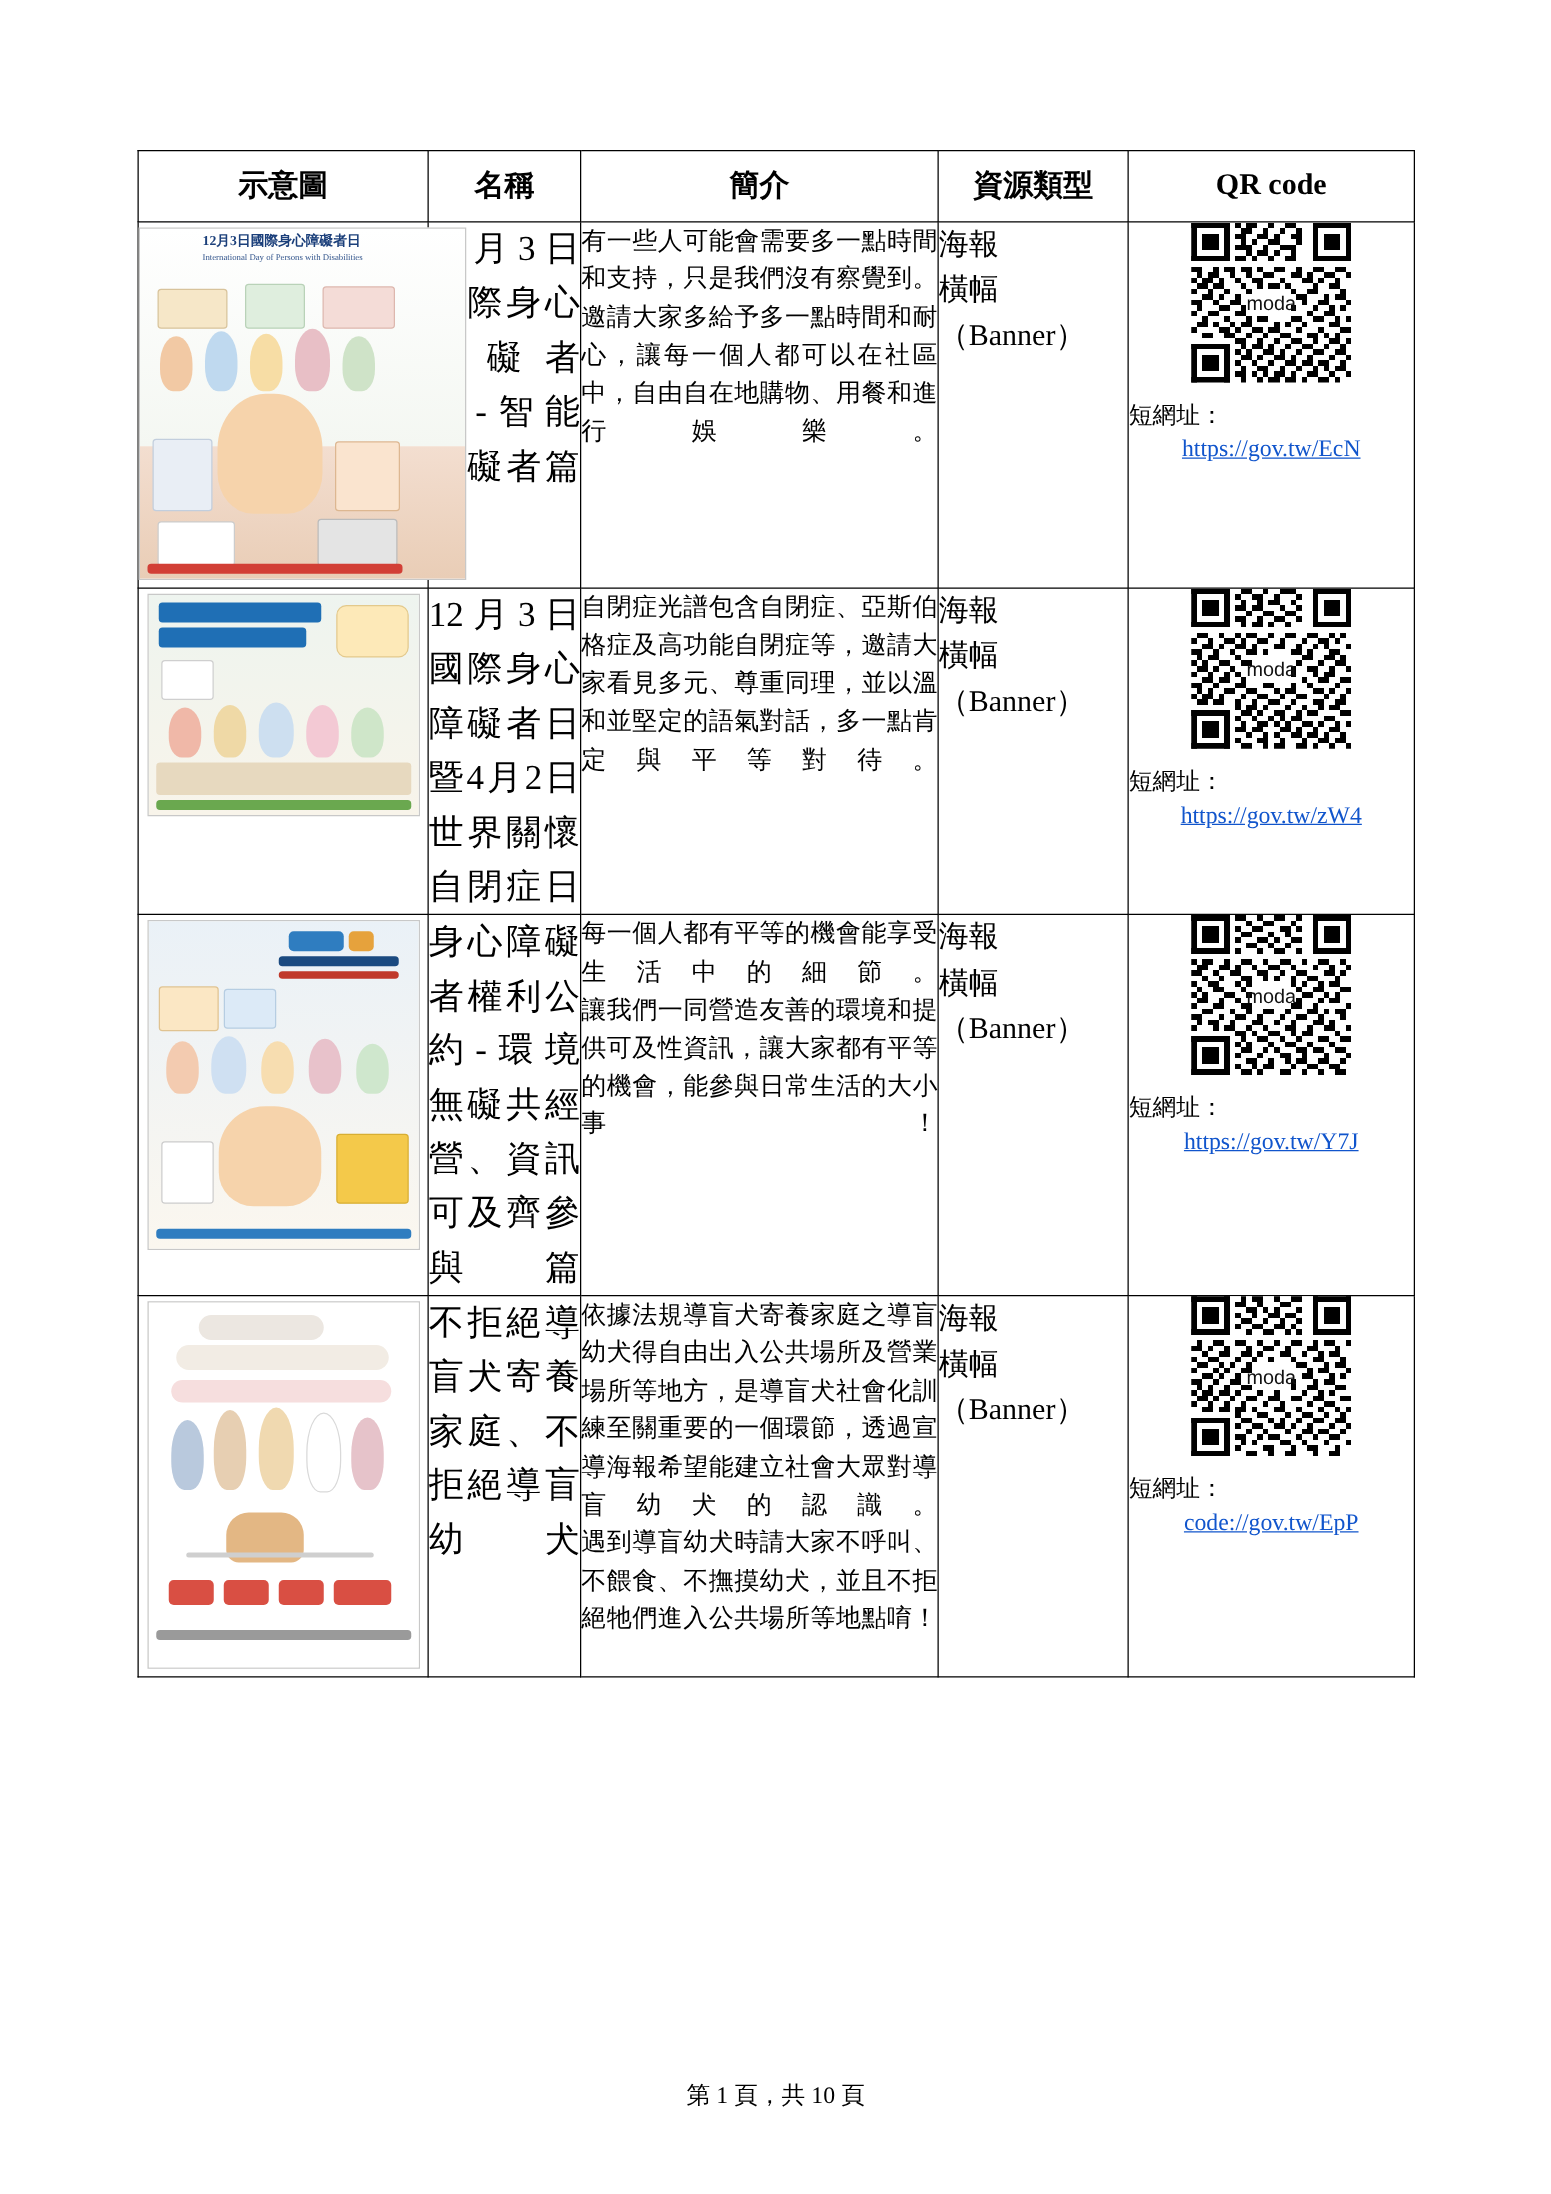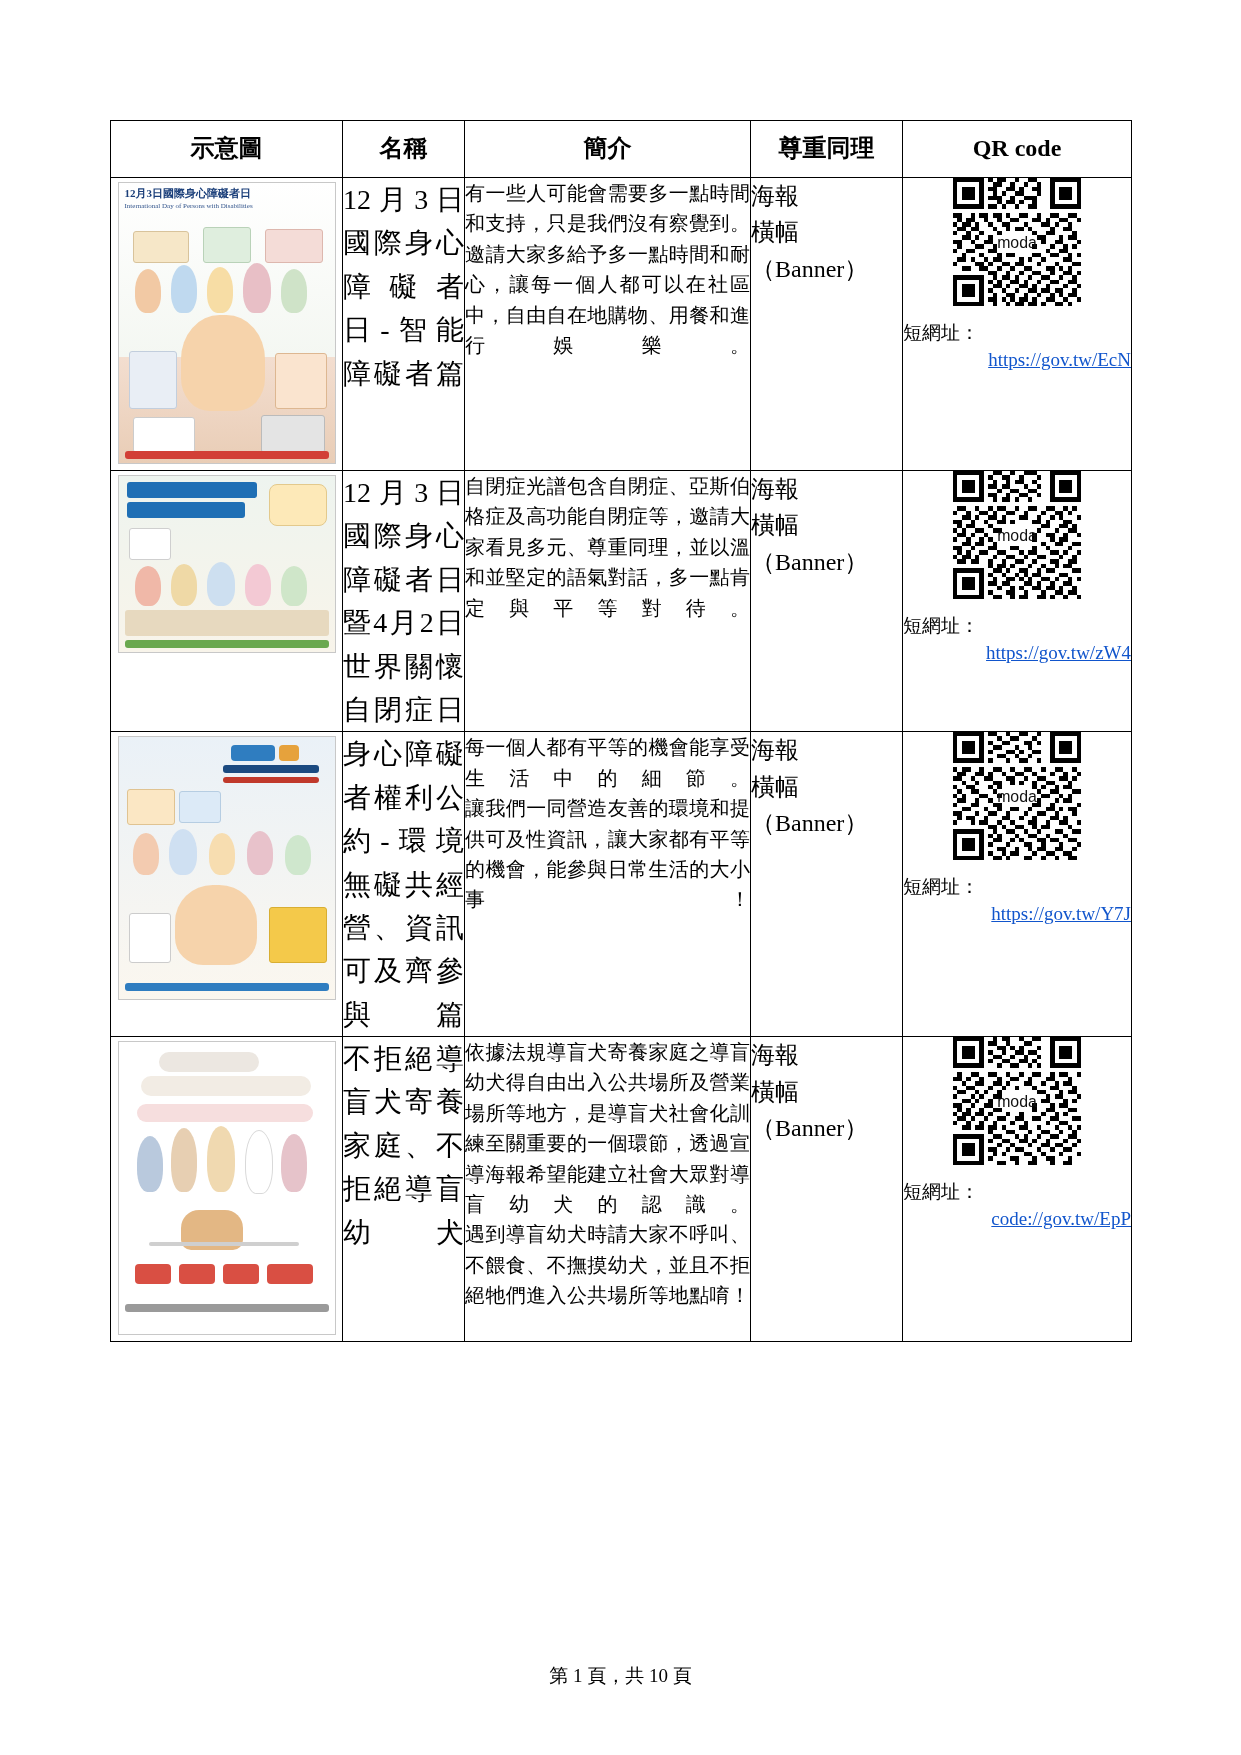--- a/index.html
+++ b/index.html
@@ -94,36 +94,36 @@
   .qr-label {
     font-size: 19px;
     text-align: left;
     margin-top: 14px;
     line-height: 1.4;
   }
   .qr-url {
     font-size: 19px;
     color: #1155cc;
     text-decoration: underline;
-    text-align: right;
+    text-align: center;
     line-height: 1.35;
     word-break: break-all;
     display: block;
   }
 
   
   .poster {
     width: 216px;
     margin: 4px auto 6px auto;
     border: 1px solid #c8c8c8;
     background: #fdfdfb;
     position: relative;
     overflow: hidden;
   }
-  .p1 { height: 280px; }
+  .p1 { height: 280px; padding-left: 44px; }
   .p2 { height: 176px; }
   .p3 { height: 262px; }
   .p4 { height: 292px; }
   .poster .headline {
     font-size: 11px;
     font-weight: bold;
     color: #1b3f7a;
     padding: 4px 6px 0 6px;
     line-height: 1.25;
   }
@@ -165,21 +165,21 @@
         <col class="c-name">
         <col class="c-desc">
         <col class="c-type">
         <col class="c-qr">
     </colgroup>
     <thead>
       <tr>
         <th>示意圖</th>
         <th>名稱</th>
         <th>簡介</th>
-        <th>尊重同理</th>
+        <th>資源類型</th>
         <th>QR code</th>
       </tr>
     </thead>
     <tbody>
 
       <tr>
         <td>
           <div class="poster p1">
             <div class="sky"></div>
             <div class="ground"></div>

